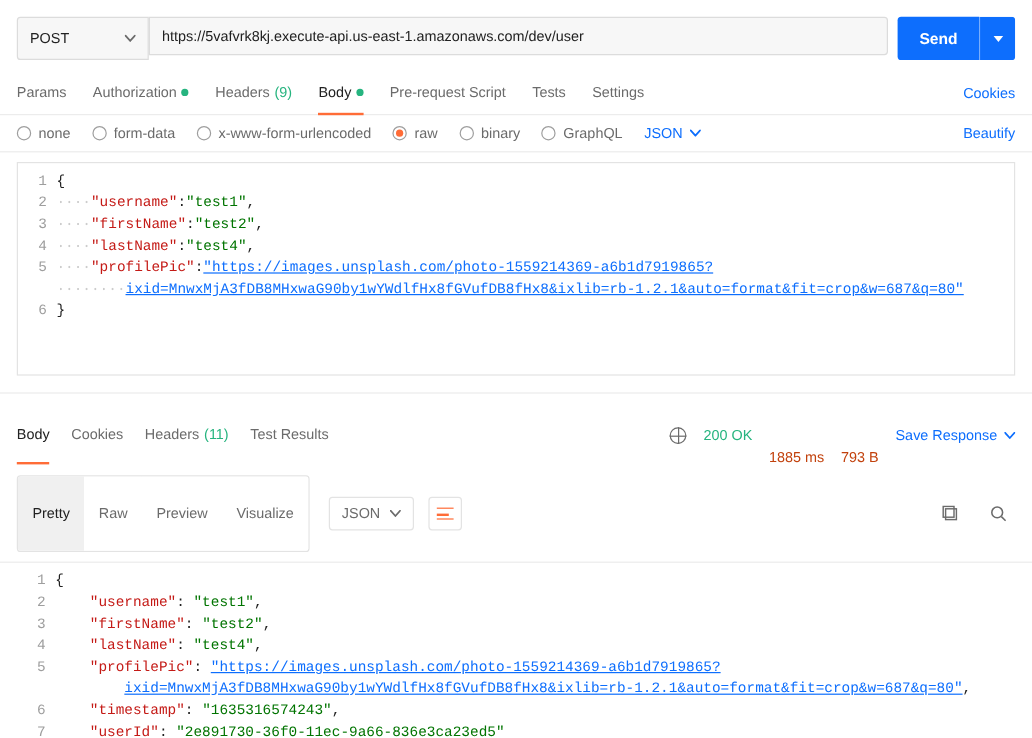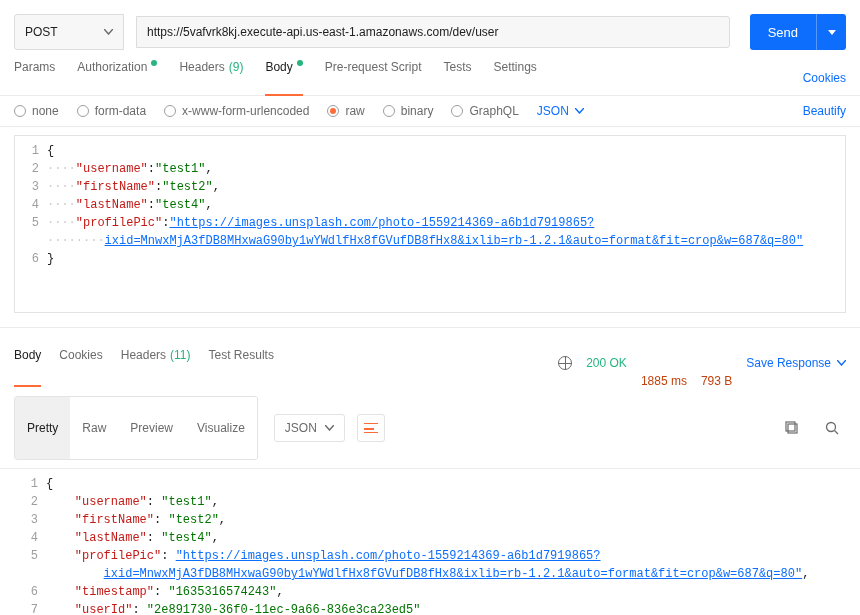--- a/index.html
+++ b/index.html
@@ -1,25 +1,25 @@
 <!DOCTYPE html>
 <html><head>
 <meta charset="utf-8">
 <style>
 * { box-sizing: border-box; margin: 0; padding: 0; }
 body { font-family: -apple-system, BlinkMacSystemFont, "Segoe UI", sans-serif; font-size: 12px; color: #212121; background: #fff; width: 860px; }
-.top-bar { display: flex; gap: 20px; padding: 14px 14px 10px; align-items: center; }
+.top-bar { display: flex; gap: 8px; padding: 14px 14px 10px; }
 .method-select { display:flex; align-items:center; justify-content:space-between; width: 110px; height: 36px; border: 1px solid #dcdcdc; background: #f7f7f7; border-radius: 3px 0 0 3px; padding: 0 10px; color:#212121; font-size:12px; }
 .url-input { flex:1; height:32px; border:1px solid #dcdcdc; background:#f7f7f7; border-radius:0 3px 3px 0; padding:0 10px; color:#212121; font-size:12px; margin-left:-8px; }
 .send-wrap { display:flex; }
-.send-btn { background:#0d6efd; color:#fff; border:none; height:36px; padding:0 18px; font-size:13px; border-radius:3px 0 0 3px; cursor:pointer; }
+.send-btn { background:#0d6efd; color:#fff; border:none; height:36px; padding:0 18px; font-size:13px; border-radius:3px 0 0 3px; cursor:pointer;font-weight:bold; }
 .send-caret { background:#0d6efd; border:none; border-left:1px solid rgba(255,255,255,0.3); height:36px; width:30px; display:flex; align-items:center; justify-content:center; border-radius:0 3px 3px 0; cursor:pointer; }
 .caret-down { width:0; height:0; border-left:4px solid transparent; border-right:4px solid transparent; border-top:5px solid #fff; }
 .tabs { display:flex; align-items:center; padding:0 14px; border-bottom:1px solid #ececec; font-size:12px; color:#6b6b6b; gap:22px; height:36px; }
-.tab { cursor:pointer; height:36px; display:flex; align-items:flex-start; border-bottom:2px solid transparent; }
+.tab { cursor:pointer; height:36px; display:flex; align-items:center; border-bottom:2px solid transparent; }
 .tab.active { color:#212121; border-bottom-color:#ff6c37; }
 .dot-green { width:6px; height:6px; background:#26b47f; border-radius:50%; display:inline-block; margin-left:4px; }
 .count { color:#26b47f; margin-left:4px; }
 .spacer { flex:1; }
 .link-blue { color:#0d6efd; cursor:pointer; }
 .body-opts { display:flex; align-items:center; padding:8px 14px; gap:18px; font-size:12px; color:#6b6b6b; border-bottom:1px solid #ececec; }
 .radio { display:flex; align-items:center; gap:6px; cursor:pointer; }
 .radio-circle { width:12px; height:12px; border:1px solid #9e9e9e; border-radius:50%; display:flex; align-items:center; justify-content:center; }
 .radio-circle.sel::after { content:''; width:6px; height:6px; background:#ff6c37; border-radius:50%; }
 .dd { color:#0d6efd; display:flex; align-items:center; gap:6px; cursor:pointer; }

